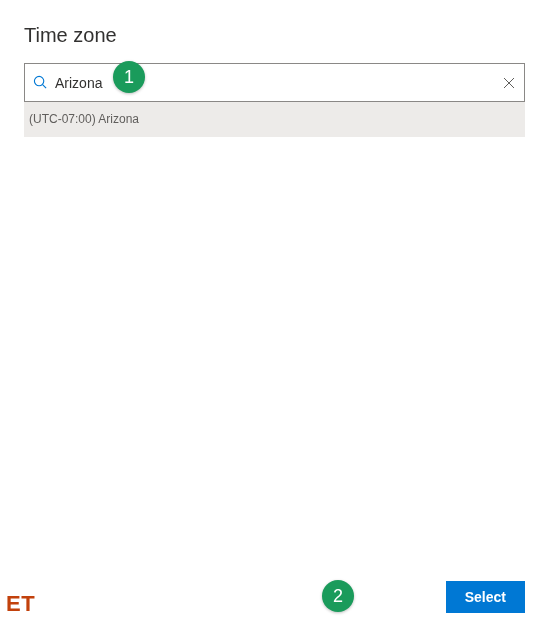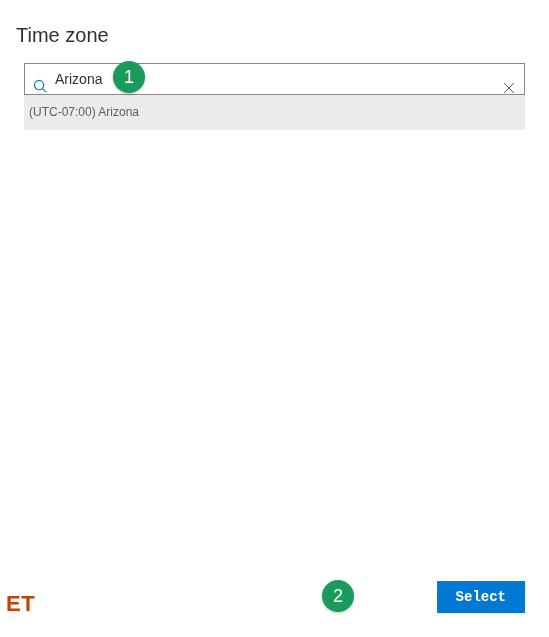--- a/index.html
+++ b/index.html
@@ -9,36 +9,36 @@
     }
     body {
       font-family: "Segoe UI", -apple-system, BlinkMacSystemFont, sans-serif;
       width: 549px;
       height: 637px;
       background: #fff;
       position: relative;
       color: #323130;
     }
     .header {
-      padding: 24px 24px 16px 16px;
+      padding: 24px 24px 16px 24px;
     }
     .title {
       font-size: 20px;
       font-weight: 400;
       color: #323130;
     }
     .content {
       padding: 0 24px;
     }
     .search-wrap {
       position: relative;
       border: 1px solid #8a8886;
-      height: 32px;
+      height: 39px;
       display: flex;
-      align-items: flex-end;
+      align-items: center;
       background: #fff;
     }
     .search-icon {
       width: 30px;
       display: flex;
       align-items: center;
       justify-content: center;
       color: #0078d4;
       flex-shrink: 0;
     }
@@ -73,21 +73,20 @@
     .footer {
       position: absolute;
       bottom: 0;
       left: 0;
       right: 0;
       padding: 16px 24px 24px 24px;
       display: flex;
       justify-content: flex-end;
       gap: 8px;
       align-items: center;
-      font-family: Liberation Mono, monospace;
     }
     .btn {
       font-family: inherit;
       font-size: 14px;
       height: 32px;
       padding: 0 18px;
       cursor: pointer;
       border: 1px solid #8a8886;
       background: #fff;
       color: #323130;

